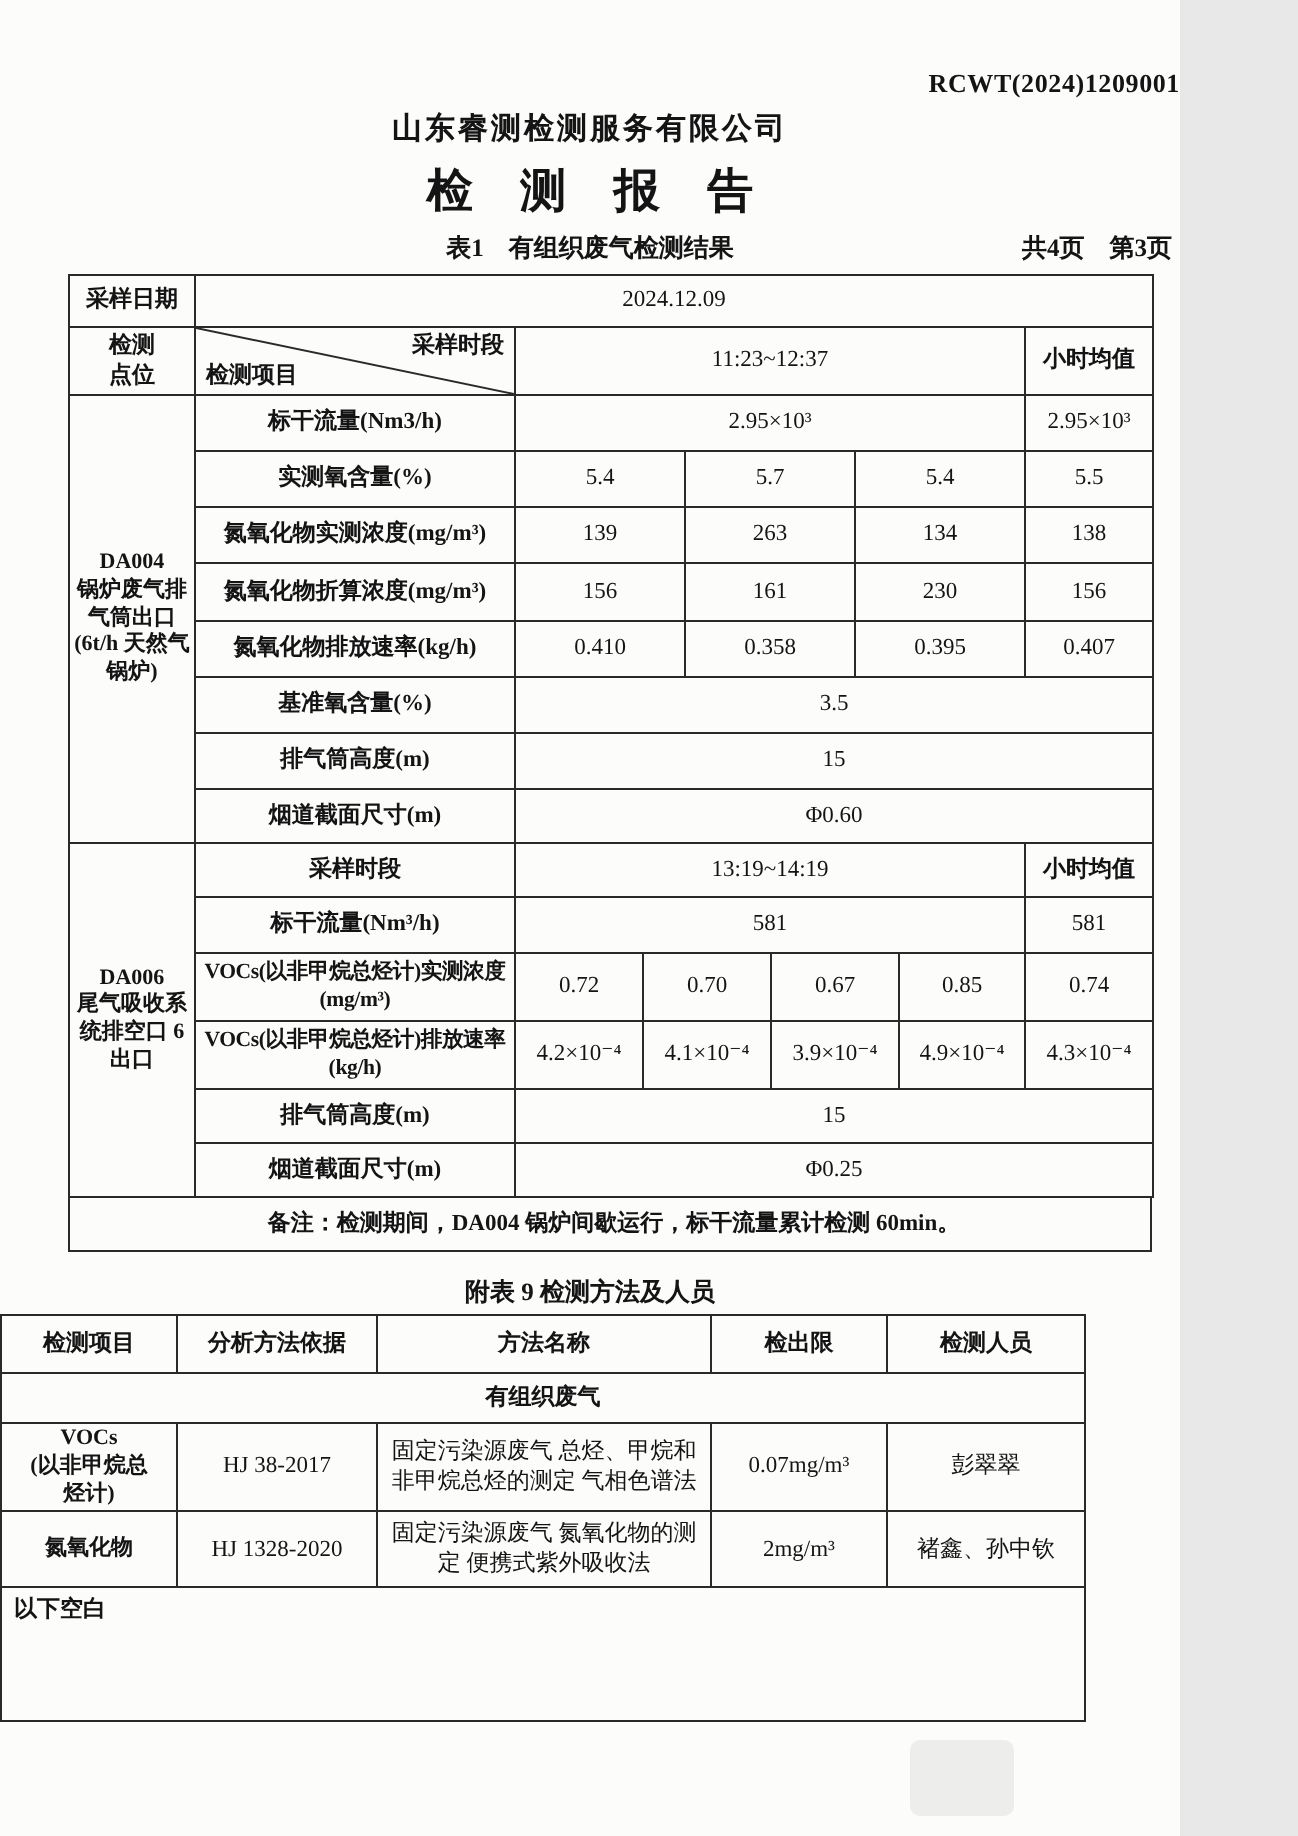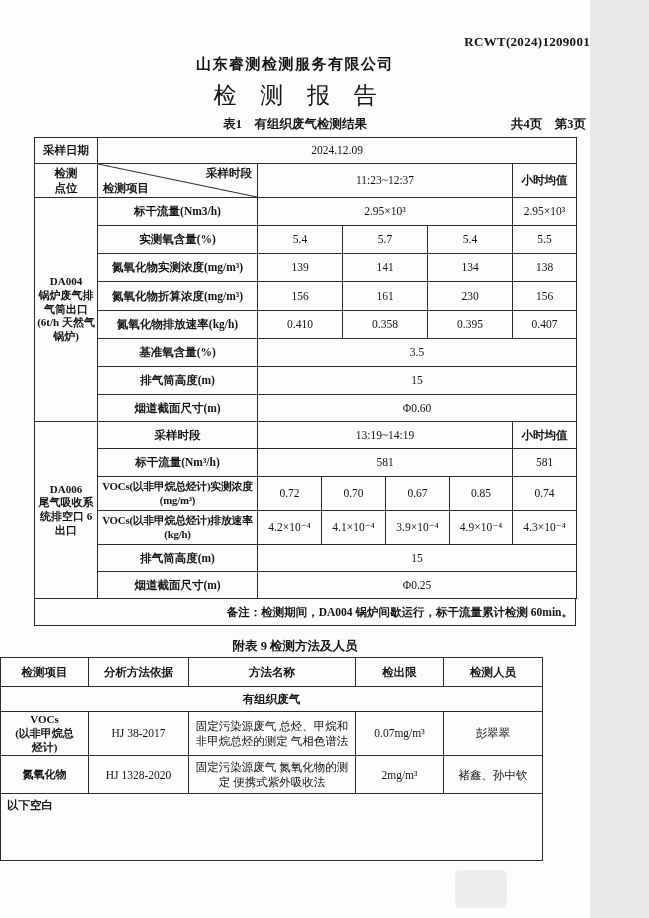--- a/index.html
+++ b/index.html
@@ -20,21 +20,21 @@
     position: absolute; top: 34px; right: 0;
     font-size: 13px; font-weight: bold; letter-spacing: .3px;
     white-space: pre;
   }
   .company {
     position: absolute; top: 55px; left: 0; width: 100%;
     text-align: center; font-size: 15px; font-weight: bold; letter-spacing: 1.5px;
   }
   .doc-title {
     position: absolute; top: 80px; left: 0; width: 100%;
-    text-align: center; font-size: 23px; font-weight: normal; letter-spacing: 9px;
+    text-align: center; font-size: 23px; font-weight: bold; letter-spacing: 9px;
     text-indent: 9px;
   }
   .caption-row { position: absolute; top: 116px; left: 0; width: 100%; height: 18px; }
   .t1-caption {
     position: absolute; left: 0; width: 100%; text-align: center;
     font-size: 12.5px; font-weight: bold; white-space: pre;
   }
   .page-info {
     position: absolute; right: 4px; top: 0;
     font-size: 12.5px; font-weight: bold; white-space: pre;
@@ -46,21 +46,21 @@
     font-size: 11.5px; line-height: 1.25;
     padding: 1px 2px;
     overflow: hidden;
   }
   .tbl { border: 1.5px solid #222; }
   .tbl-merge { margin-top: -1px; }
   .lbl { font-weight: 600; }
   .pre { white-space: pre-line; }
   .point-cell { font-size: 11px; font-weight: 600; padding: 1px 0; }
   .voc-lbl { font-size: 10.8px; padding: 1px 0; letter-spacing: -0.2px; }
-  .note-cell { text-align: right; padding-left: 6px; font-weight: 600; }
+  .note-cell { text-align: center; padding-left: 6px; font-weight: 600; }
   .diag-cell { position: relative; padding: 0; }
   .diag-cell svg { position: absolute; left: 0; top: 0; width: 100%; height: 100%; }
   .diag-top { position: absolute; top: 2px; right: 5px; font-weight: 600; }
   .diag-bottom { position: absolute; bottom: 2px; left: 5px; font-weight: 600; }
   #t1-pos { position: absolute; top: 137px; left: 0; padding-left: 34px; }
   .appendix-title {
     position: absolute; top: 638px; left: 0; width: 100%;
     text-align: center; font-size: 12.5px; font-weight: bold; white-space: pre;
   }
   #t2-pos { position: absolute; top: 657px; left: 0; }
@@ -127,21 +127,21 @@
       <tr style="height:28px">
         <td class="lbl">实测氧含量(%)</td>
         <td>5.4</td>
         <td>5.7</td>
         <td>5.4</td>
         <td>5.5</td>
       </tr>
       <tr style="height:28px">
         <td class="lbl">氮氧化物实测浓度(mg/m³)</td>
         <td>139</td>
-        <td>141</td>
+        <td>263</td>
         <td>134</td>
         <td>138</td>
       </tr>
       <tr style="height:29px">
         <td class="lbl">氮氧化物折算浓度(mg/m³)</td>
         <td>156</td>
         <td>161</td>
         <td>230</td>
         <td>156</td>
       </tr>

